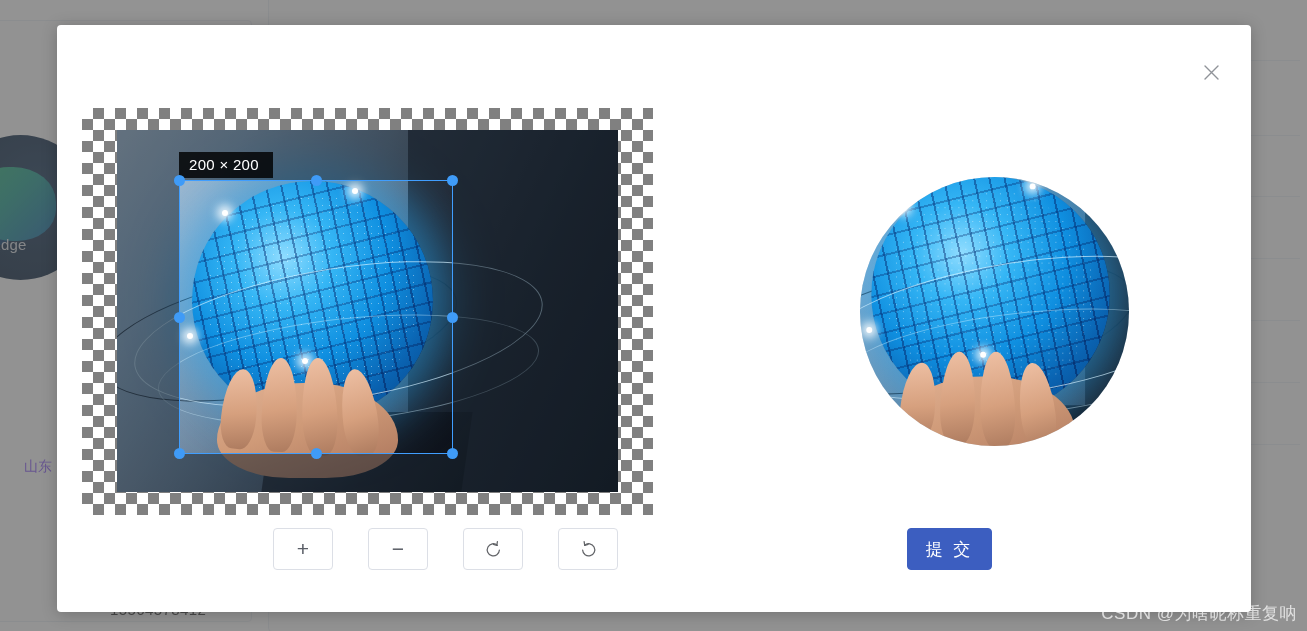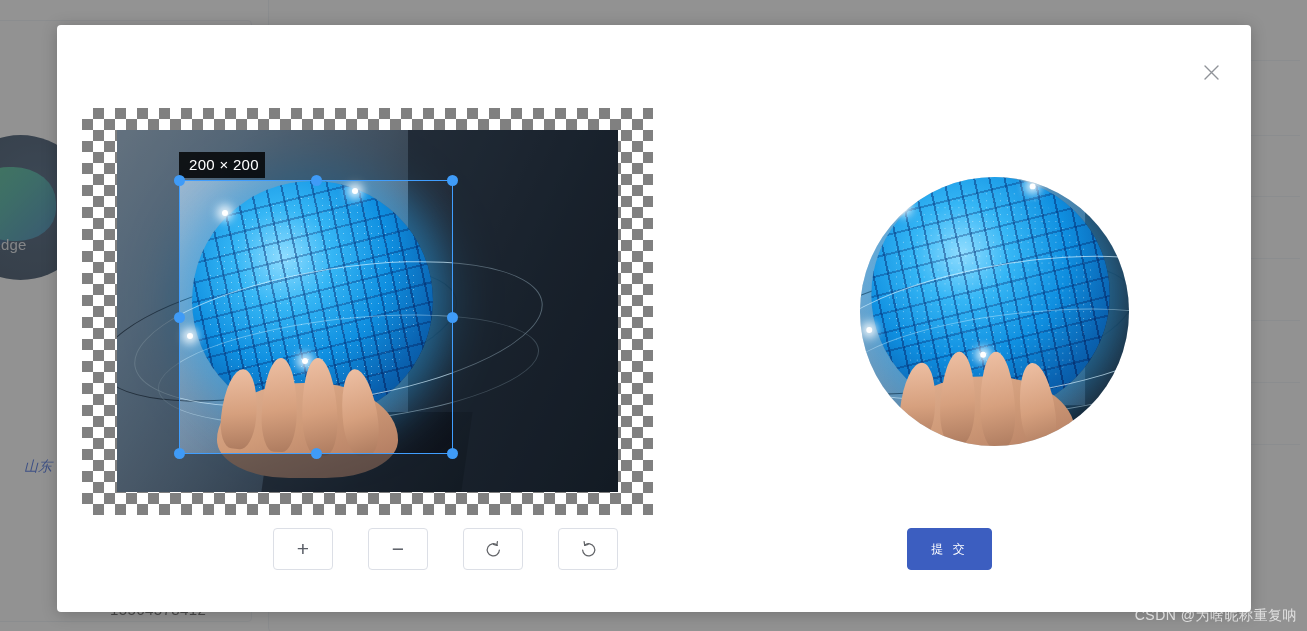--- a/index.html
+++ b/index.html
@@ -86,23 +86,22 @@
     font-size: 15px;
     color: #d8dde3;
     letter-spacing: 0.2px;
     white-space: nowrap;
   }
   .bg-text-province {
     position: absolute;
     left: 24px;
     top: 458px;
     font-size: 14px;
-    color: #1d4ed8;
+    color: #8b5cf6;
     white-space: nowrap;
-    font-style: italic;
   }
   .bg-text-phone {
     position: absolute;
     left: 110px;
     top: 601px;
     font-size: 15px;
     color: #3a3a3a;
     letter-spacing: 0.4px;
     white-space: nowrap;
   }
@@ -286,21 +285,21 @@
     width: 501px;
     height: 362px;
   }
   .crop-size-label {
     position: absolute;
     left: -1px;
     top: -29px;
     background: rgba(0, 0, 0, 0.82);
     color: #ffffff;
     font-size: 15px;
-    padding: 4px 6px 5px 10px;
+    padding: 4px 14px 5px 10px;
     white-space: nowrap;
     line-height: 1.15;
     letter-spacing: 0.3px;
   }
   .handle {
     position: absolute;
     width: 11px;
     height: 11px;
     border-radius: 50%;
     background: #3f9bf7;
@@ -382,35 +381,35 @@
     left: 825px;
     top: 0;
     width: 85px;
     height: 42px;
     box-sizing: border-box;
     background: #3c5ec0;
     border: 1px solid #3c5ec0;
     border-radius: 4px;
     color: #ffffff;
     font-family: "Liberation Sans", sans-serif;
-    font-size: 12px;
+    font-size: 17px;
     letter-spacing: 3px;
     display: flex;
     align-items: center;
     justify-content: center;
     cursor: pointer;
     padding: 0;
   }
 
   
   .watermark {
     position: absolute;
     right: 10px;
     bottom: 6px;
-    font-size: 14px;
+    font-size: 17px;
     color: rgba(255, 255, 255, 0.72);
     white-space: nowrap;
     letter-spacing: 0.5px;
     pointer-events: none;
   }
 </style>
 </head>
 <body>
 
 <div id="root">

